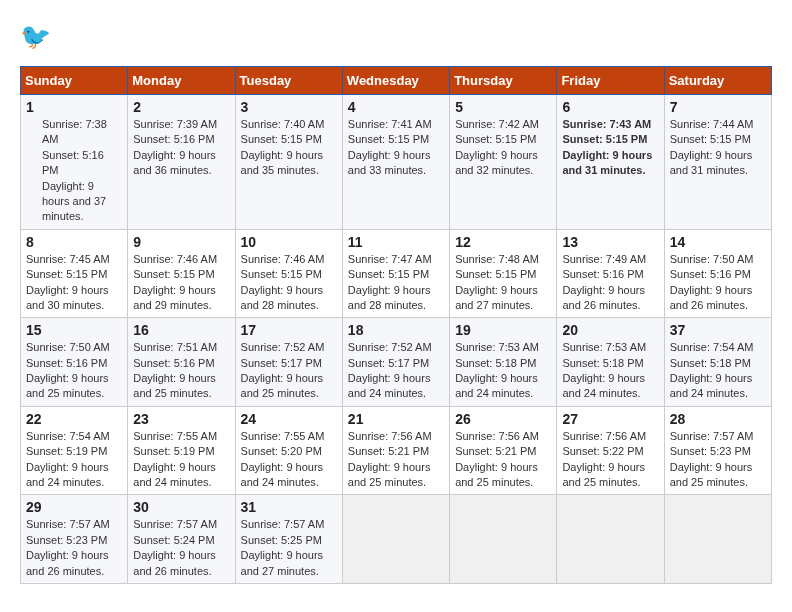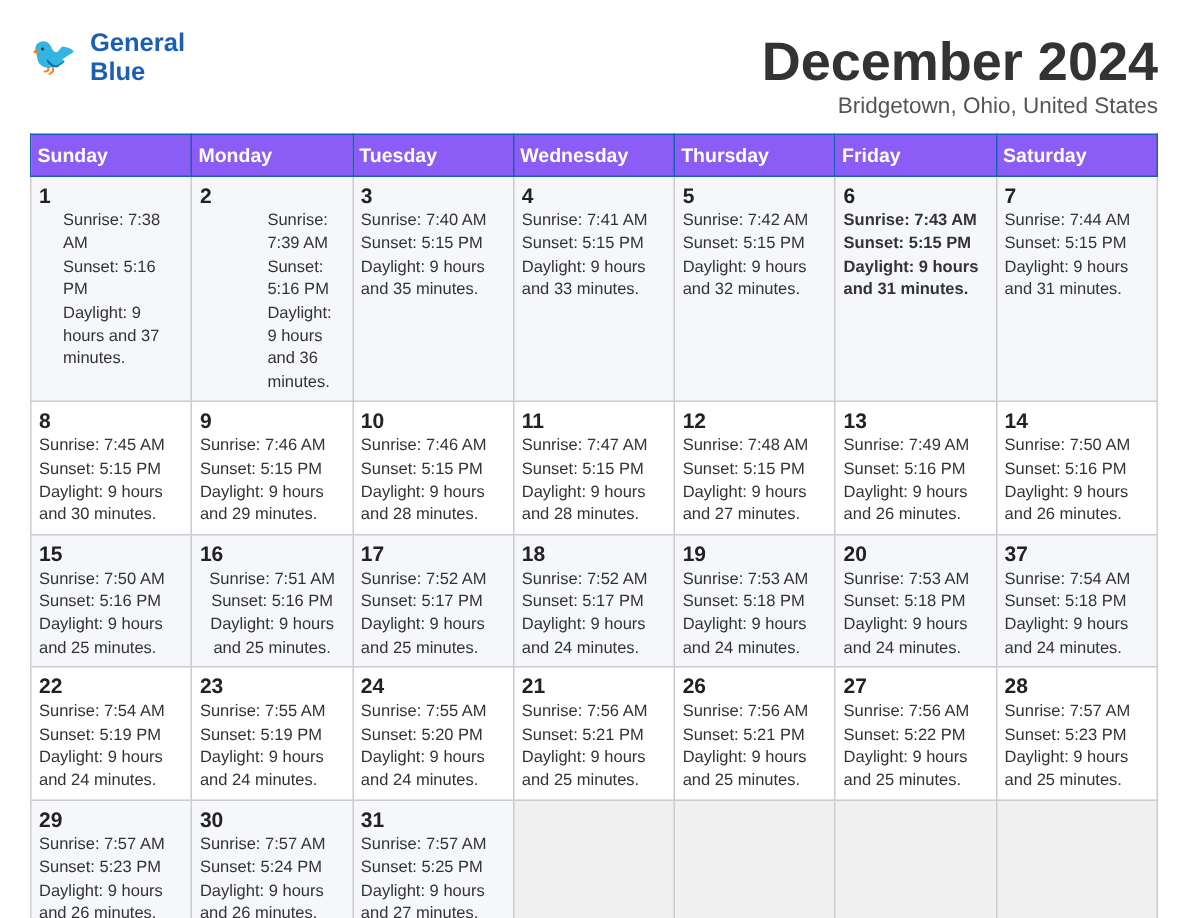--- a/index.html
+++ b/index.html
@@ -36,21 +36,21 @@
     .location {
       font-size: 15px;
       color: #555;
     }
     table {
       width: 100%;
       border-collapse: collapse;
       font-size: 11px;
     }
     thead tr th {
-      background-color: #8b5cf6;
+      background-color: #c2410c;
       color: #fff;
       font-weight: bold;
       font-size: 13px;
       padding: 6px 4px;
       text-align: left;
       border: 1px solid #1a5fb4;
     }
     tbody tr td {
       border: 1px solid #ccc;
       vertical-align: top;
@@ -81,28 +81,20 @@
     }
   </style>
 </head>
 <body>
 
 <div class="header">
   <div class="logo">
     <svg class="logo-bird" viewBox="0 0 40 40" xmlns="http://www.w3.org/2000/svg">
       <text y="28" font-size="28">🐦</text>
     </svg>
-    <div>
-      <div style="font-size:17px;font-weight:bold;color:#1a5fb4;line-height:1.1">General</div>
-      <div style="font-size:17px;font-weight:bold;color:#1a5fb4;line-height:1.1">Blue</div>
-    </div>
-  </div>
-  <div class="title-block">
-    <div class="month-title">December 2024</div>
-    <div class="location">Bridgetown, Ohio, United States</div>
   </div>
 </div>
 
 <table>
   <thead>
     <tr>
     <th>Sunday</th>
         <th>Monday</th>
         <th>Tuesday</th>
         <th>Wednesday</th>
@@ -114,21 +106,21 @@
   <tbody id="calendar-body">
   <tr>
         <td>
           <span class="day-num">1</span>
           <div class="day-info" style="white-space: pre-line; margin-left: 16px;">Sunrise: 7:38 AM
 Sunset: 5:16 PM
 Daylight: 9 hours and 37 minutes.</div>
         </td>
         <td>
           <span class="day-num">2</span>
-          <div class="day-info" style="white-space: pre-line; margin-left: 45px;">Sunrise: 7:39 AM
+          <div class="day-info" style="white-space: pre-line;">Sunrise: 7:39 AM
 Sunset: 5:16 PM
 Daylight: 9 hours and 36 minutes.</div>
         </td>
         <td>
           <span class="day-num">3</span>
           <div class="day-info" style="white-space: pre-line;">Sunrise: 7:40 AM
 Sunset: 5:15 PM
 Daylight: 9 hours and 35 minutes.</div>
         </td>
         <td>
@@ -202,21 +194,21 @@
       </tr>
       <tr>
         <td>
           <span class="day-num">15</span>
           <div class="day-info" style="white-space: pre-line;">Sunrise: 7:50 AM
 Sunset: 5:16 PM
 Daylight: 9 hours and 25 minutes.</div>
         </td>
         <td>
           <span class="day-num">16</span>
-          <div class="day-info" style="white-space: pre-line; text-align: center;">Sunrise: 7:51 AM
+          <div class="day-info" style="white-space: pre-line;">Sunrise: 7:51 AM
 Sunset: 5:16 PM
 Daylight: 9 hours and 25 minutes.</div>
         </td>
         <td>
           <span class="day-num">17</span>
           <div class="day-info" style="white-space: pre-line;">Sunrise: 7:52 AM
 Sunset: 5:17 PM
 Daylight: 9 hours and 25 minutes.</div>
         </td>
         <td>

